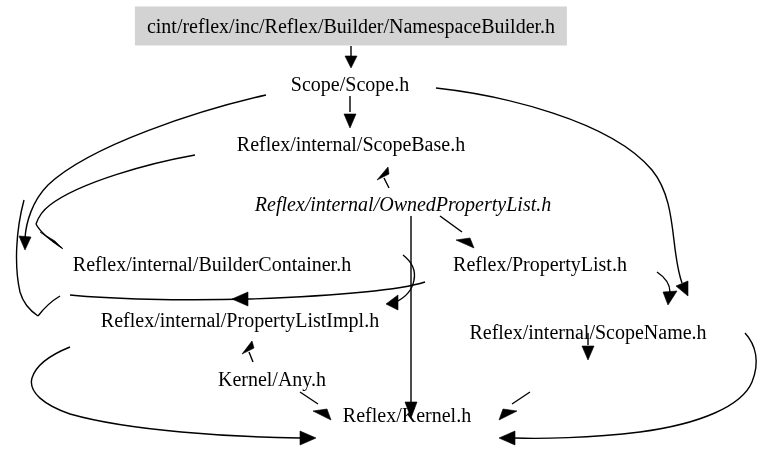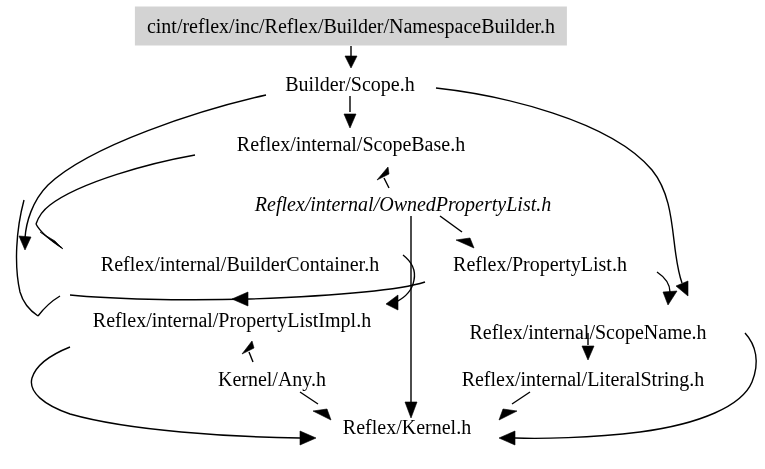--- a/index.html
+++ b/index.html
@@ -146,52 +146,49 @@
       <polygon class="edge-head" points="398,295 386,304 398,310"></polygon>
     </g>
 
   </svg>
 
   <div class="node root-node" style="left:351px; top:26px;">
     <span>cint/reflex/inc/Reflex/Builder/NamespaceBuilder.h</span>
   </div>
 
   <div class="node" style="left:350px; top:84px;">
-    <span>Builder/Scope.h</span>
+    <span>Scope/Scope.h</span>
   </div>
 
   <div class="node" style="left:351px; top:144px;text-align:center;">
     <span>Reflex/internal/ScopeBase.h</span>
   </div>
 
   <div class="node" style="left:403px; top:204px;font-style:italic;">
     <span>Reflex/internal/OwnedPropertyList.h</span>
   </div>
 
-  <div class="node" style="left:212px; top:264px;margin-left:28px;">
+  <div class="node" style="left:212px; top:264px;">
     <span>Reflex/internal/BuilderContainer.h</span>
   </div>
 
   <div class="node" style="left:540px; top:264px;">
     <span>Reflex/PropertyList.h</span>
   </div>
 
-  <div class="node" style="left:232px; top:320px;">
+  <div class="node" style="left:240px; top:320px;">
     <span>Reflex/internal/PropertyListImpl.h</span>
   </div>
 
   <div class="node" style="left:588px; top:332px;">
     <span>Reflex/internal/ScopeName.h</span>
   </div>
 
   <div class="node" style="left:272px; top:379px;">
     <span>Kernel/Any.h</span>
   </div>
 
-  <div class="node" style="left:583px; top:379px;">
-    <span>Reflex/internal/LiteralString.h</span>
-  </div>
 
-  <div class="node" style="left:407px; top:427px;">
+  <div class="node" style="left:407px; top:415px;">
     <span>Reflex/Kernel.h</span>
   </div>
 
 </div>
 
 </body></html>

